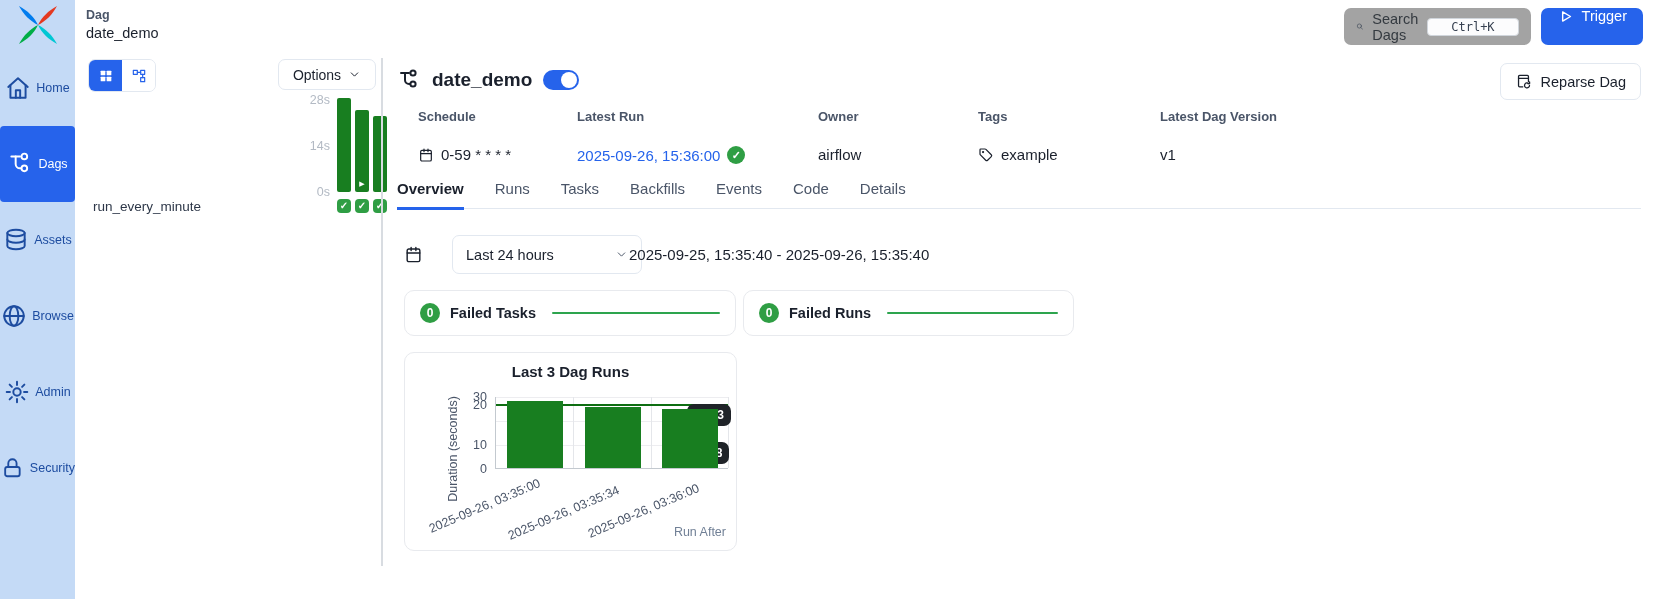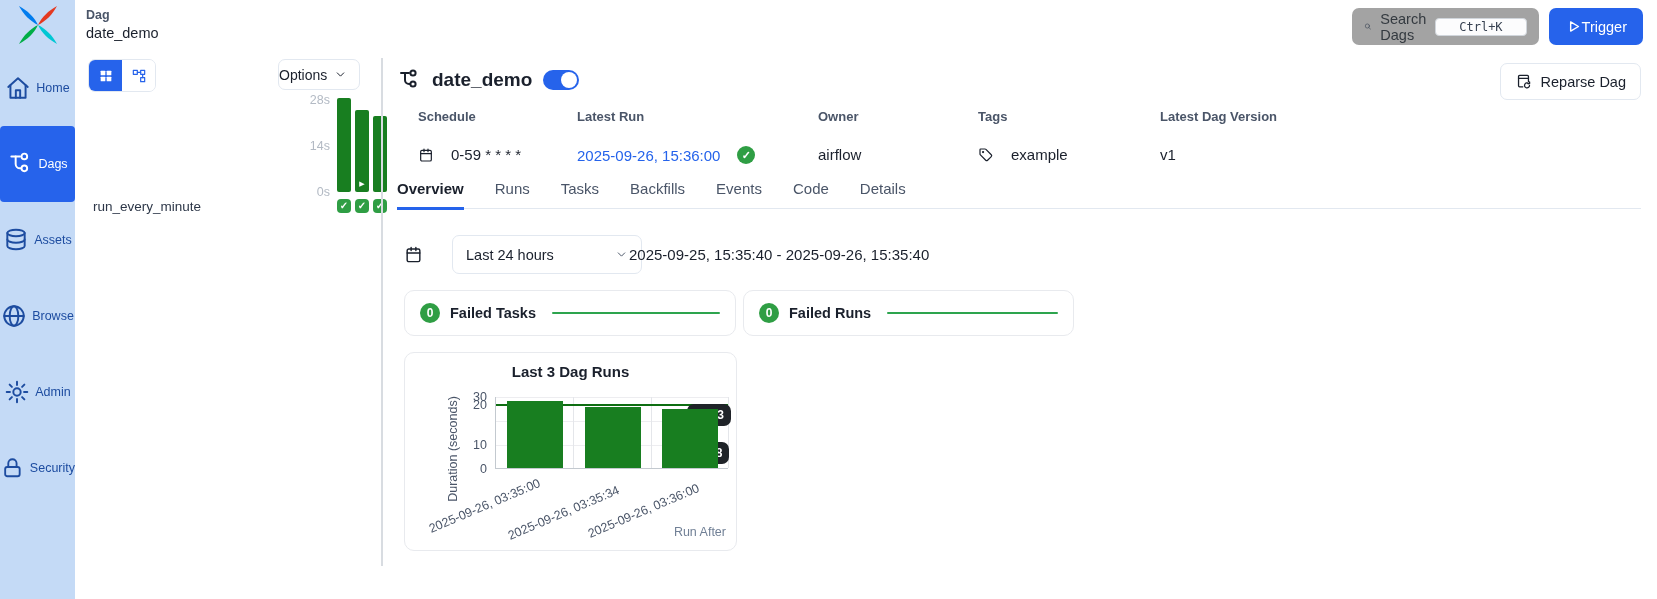--- a/index.html
+++ b/index.html
@@ -19,31 +19,31 @@
   
   .breadcrumb-wrap { position:absolute; left:86px; top:8px; }
   .crumb { font-size:12.5px; font-weight:bold; color:#4a5568; }
   .crumb-page { font-size:14.5px; color:#1a202c; margin-top:3px; }
   .header-right { position:absolute; right:14px; top:8px; display:flex; gap:10px; height:37px; }
   .search-box { display:flex; align-items:center; gap:9px; background:#a3a3a3; border-radius:7px;
                 padding:0 12px; width:187px; height:37px; cursor:pointer; }
   .search-box .search-text { font-size:14.5px; color:#343a40; flex:1; }
   .kbd { font-family:"DejaVu Sans Mono", monospace; font-size:12px; color:#374151; background:#fcfcfd;
          border:1px solid #d0d5db; border-radius:4px; padding:1px 23px; }
-  .trigger-btn { display:flex; align-items:center; background:#2663eb; color:#fff;
+  .trigger-btn { display:flex; align-items:flex-start; gap:8px; background:#2663eb; color:#fff;
                  border:none; border-radius:7px; padding:0 16px; height:37px; font-size:14.5px; cursor:pointer; }
 
   
   .view-toggle { position:absolute; left:88px; top:59px; display:flex; border:1px solid #e2e8f0;
                  border-radius:7px; overflow:hidden; background:#fff; }
   .view-btn { width:33px; height:31px; display:flex; align-items:center; justify-content:center;
               color:#2663eb; background:#fff; cursor:pointer; }
   .view-btn.active { background:#2663eb; color:#fff; }
-  .options-btn { position:absolute; left:278px; top:59px; width:82px; height:31px; border:1px solid #e2e8f0;
-                 border-radius:7px; background:#fff; display:flex; align-items:center; 
+  .options-btn { position:absolute; left:278px; top:59px; width:98px; height:31px; border:1px solid #e2e8f0;
+                 border-radius:7px; background:#fff; display:flex; align-items:center; justify-content:center;
                  gap:7px; font-size:14px; color:#1a202c; cursor:pointer; }
   .mini-tick { position:absolute; left:296px; width:34px; text-align:right; font-size:12.5px;
                color:#b3bac4; line-height:14px; }
   .mini-chart { position:absolute; left:337px; top:97px; height:116px; display:flex; align-items:flex-end; gap:4px; }
   .mini-col { display:flex; flex-direction:column; align-items:center; }
   .mini-bar { width:14px; border-radius:2px; position:relative; cursor:pointer; }
   .mini-play { position:absolute; bottom:4px; left:0; right:0; text-align:center; color:#fff; font-size:7px; line-height:8px; }
   .mini-check { width:14px; height:14px; margin-top:7px; border-radius:4px; background:#2f9e44; color:#fff;
                 font-size:10px; font-weight:bold; line-height:14px; text-align:center; cursor:pointer; }
   .task-name { position:absolute; left:93px; top:199px; font-size:13.5px; color:#2d3748; cursor:pointer; }
@@ -55,21 +55,21 @@
   .dag-title { font-size:19px; font-weight:bold; color:#1a202c; }
   .toggle { width:36px; height:20px; border-radius:10px; background:#2663eb; position:relative; cursor:pointer; }
   .toggle .knob { position:absolute; right:2px; top:2px; width:16px; height:16px; border-radius:50%; background:#fff; }
   .reparse-btn { position:absolute; right:16px; top:63px; height:37px; display:flex; align-items:center; gap:9px;
                  border:1px solid #e2e8f0; border-radius:7px; background:#fff; padding:0 14px;
                  font-size:14.5px; color:#1a202c; cursor:pointer; }
 
   
   .info-row { position:absolute; left:418px; top:109px; display:flex; }
   .info-col .info-label { font-size:13px; font-weight:bold; color:#4a5568; margin-bottom:22px; }
-  .info-col .info-value { font-size:15px; color:#1a202c; display:flex; align-items:center; gap:17px; }
+  .info-col .info-value { font-size:15px; color:#1a202c; display:flex; align-items:center; gap:7px; }
   .info-link { color:#2563eb; cursor:pointer; }
   .check-circle { width:18px; height:18px; border-radius:50%; background:#2f9e44; color:#fff; font-size:11px;
                   font-weight:bold; display:flex; align-items:center; justify-content:center; }
 
   
   .tabs { position:absolute; left:397px; top:180px; right:16px; display:flex; gap:31px;
           border-bottom:1px solid #e2e8f0; }
   .tab { font-size:15px; color:#4a5568; line-height:18px; padding-bottom:9px; cursor:pointer; }
   .tab.active { color:#1a202c; font-weight:bold; border-bottom:3px solid #2563eb; margin-bottom:-2px; }
 

